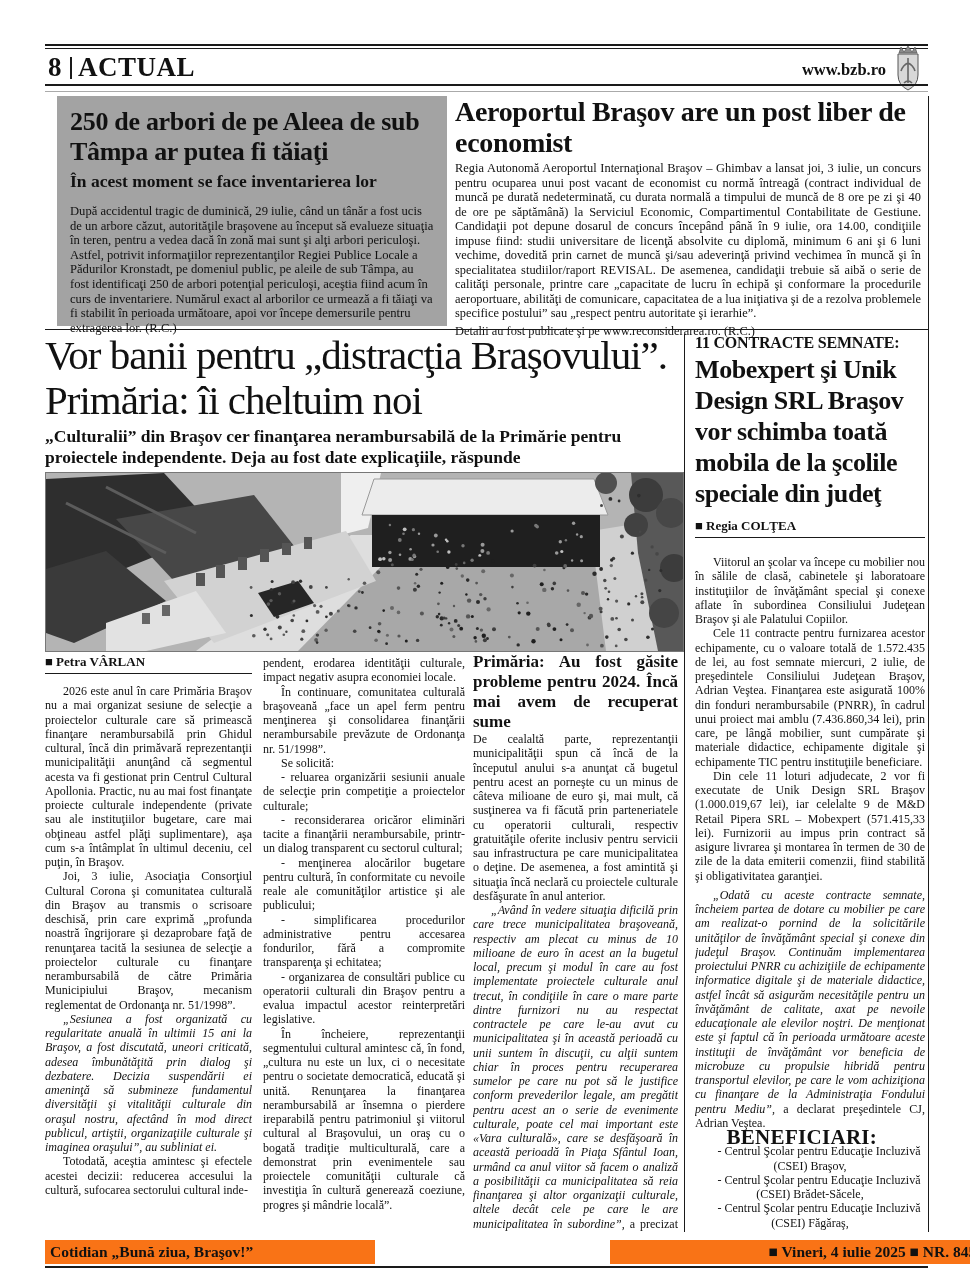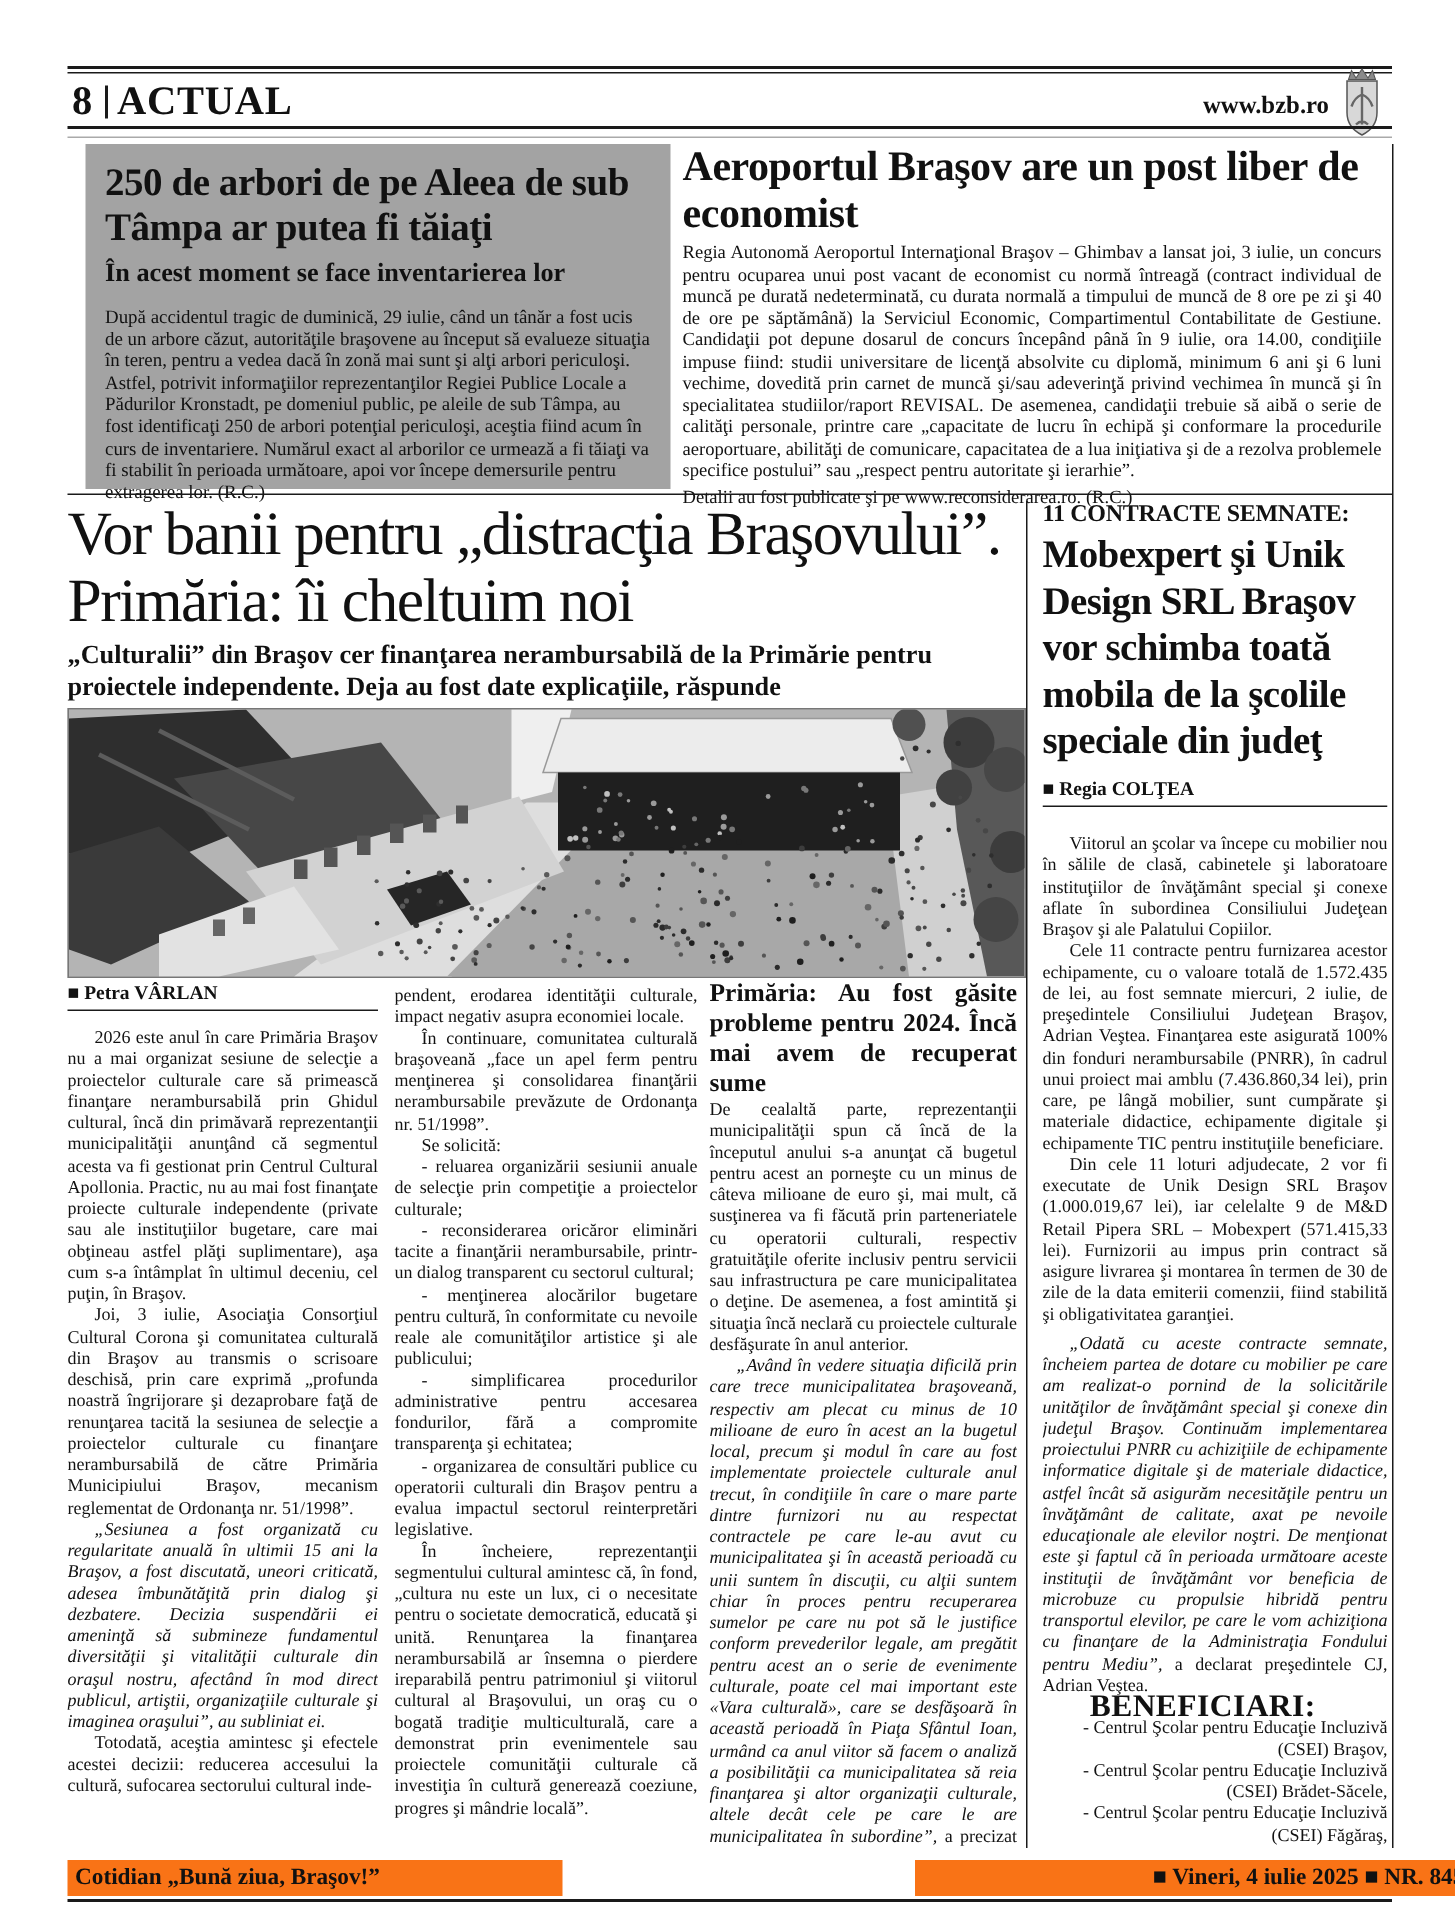--- a/index.html
+++ b/index.html
@@ -31,21 +31,21 @@
   .bodycol p.it{font-style:italic;}
   .subhead{font-size:17px;line-height:20px;font-weight:bold;margin:0 0 2px 0;text-align:left;}
   
   .kicker{font-size:16px;line-height:18px;font-weight:bold;margin:0;letter-spacing:-.2px;}
   .rheadline{font-size:26px;line-height:31px;font-weight:bold;letter-spacing:-.4px;margin:2px 0 0 0;}
   .byline{font-size:13px;font-weight:600;border-bottom:1px solid #1a1a1a;padding-bottom:3px;margin-top:9px;}
   .rbody{font-size:12px;line-height:14.25px;overflow:hidden;}
   .rbody p{margin:0;text-indent:1.5em;text-align:justify;}
   .rbody p.gap{margin-top:5px;}
   .benef-head{font-size:21px;font-weight:bold;margin:12px 0 3px 0;letter-spacing:.3px;}
-  .rbody p.li{text-align:right;}
+  .rbody p.li{text-align:center;}
   
   .footband{position:absolute;background:#f97316;height:24px;display:flex;align-items:center;box-sizing:border-box;}
   .foot-left{font-size:15.5px;font-weight:bold;padding-left:5px;}
   .foot-right{font-size:15.5px;font-weight:bold;justify-content:flex-end;padding-right:6px;}
   .vrule{position:absolute;width:1px;background:#1a1a1a;}
 </style>
 </head>
 <body>
 
 <div id="page">
@@ -373,21 +373,21 @@
   </div>
 
   <div class="abs bodycol" style="left:263px;top:656px;width:202px;height:576px;">
     <p class="noindent">pendent, erodarea identităţii culturale, impact negativ asupra economiei locale.</p>
     <p>În continuare, comunitatea culturală braşoveană „face un apel ferm pentru menţinerea şi consolidarea finanţării nerambursabile prevăzute de Ordonanţa nr. 51/1998”.</p>
     <p>Se solicită:</p>
     <p>- reluarea organizării sesiunii anuale de selecţie prin competiţie a proiectelor culturale;</p>
     <p>- reconsiderarea oricăror eliminări tacite a finanţării nerambursabile, printr-un dialog transparent cu sectorul cultural;</p>
     <p>- menţinerea alocărilor bugetare pentru cultură, în conformitate cu nevoile reale ale comunităţilor artistice şi ale publicului;</p>
     <p>- simplificarea procedurilor administrative pentru accesarea fondurilor, fără a compromite transparenţa şi echitatea;</p>
-    <p>- organizarea de consultări publice cu operatorii culturali din Braşov pentru a evalua impactul sectorul reinterpretări legislative.</p>
+    <p>- organizarea de consultări publice cu operatorii culturali din Braşov pentru a evalua impactul acestor reinterpretări legislative.</p>
     <p>În încheiere, reprezentanţii segmentului cultural amintesc că, în fond, „cultura nu este un lux, ci o necesitate pentru o societate democratică, educată şi unită. Renunţarea la finanţarea nerambursabilă ar însemna o pierdere ireparabilă pentru patrimoniul şi viitorul cultural al Braşovului, un oraş cu o bogată tradiţie multiculturală, care a demonstrat prin evenimentele sau proiectele comunităţii culturale că investiţia în cultură generează coeziune, progres şi mândrie locală”.</p>
   </div>
 
   <div class="abs bodycol" style="left:473px;top:652px;width:205px;height:580px;">
     <p class="subhead noindent">Primăria: Au fost găsite probleme pentru 2024. Încă mai avem de recuperat sume</p>
     <p class="noindent">De cealaltă parte, reprezentanţii municipalităţii spun că încă de la începutul anului s-a anunţat că bugetul pentru acest an porneşte cu un minus de câteva milioane de euro şi, mai mult, că susţinerea va fi făcută prin parteneriatele cu operatorii culturali, respectiv gratuităţile oferite inclusiv pentru servicii sau infrastructura pe care municipalitatea o deţine. De asemenea, a fost amintită şi situaţia încă neclară cu proiectele culturale desfăşurate în anul anterior.</p>
     <p><span class="itwrap" style="font-style:italic">„Având în vedere situaţia dificilă prin care trece municipalitatea braşoveană, respectiv am plecat cu minus de 10 milioane de euro în acest an la bugetul local, precum şi modul în care au fost implementate proiectele culturale anul trecut, în condiţiile în care o mare parte dintre furnizori nu au respectat contractele pe care le-au avut cu municipalitatea şi în această perioadă cu unii suntem în discuţii, cu alţii suntem chiar în proces pentru recuperarea sumelor pe care nu pot să le justifice conform prevederilor legale, am pregătit pentru acest an o serie de evenimente culturale, poate cel mai important este «Vara culturală», care se desfăşoară în această perioadă în Piaţa Sfântul Ioan, urmând ca anul viitor să facem o analiză a posibilităţii ca municipalitatea să reia finanţarea şi altor organizaţii culturale, altele decât cele pe care le are municipalitatea în subordine”,</span><span> a precizat Sorin Toarcea, purtătorul de cuvânt al Primăriei municipiului Braşov.</span></p>
   </div>
 
   <div class="abs" style="left:695px;top:334px;width:230px;height:898px;overflow:hidden;">

